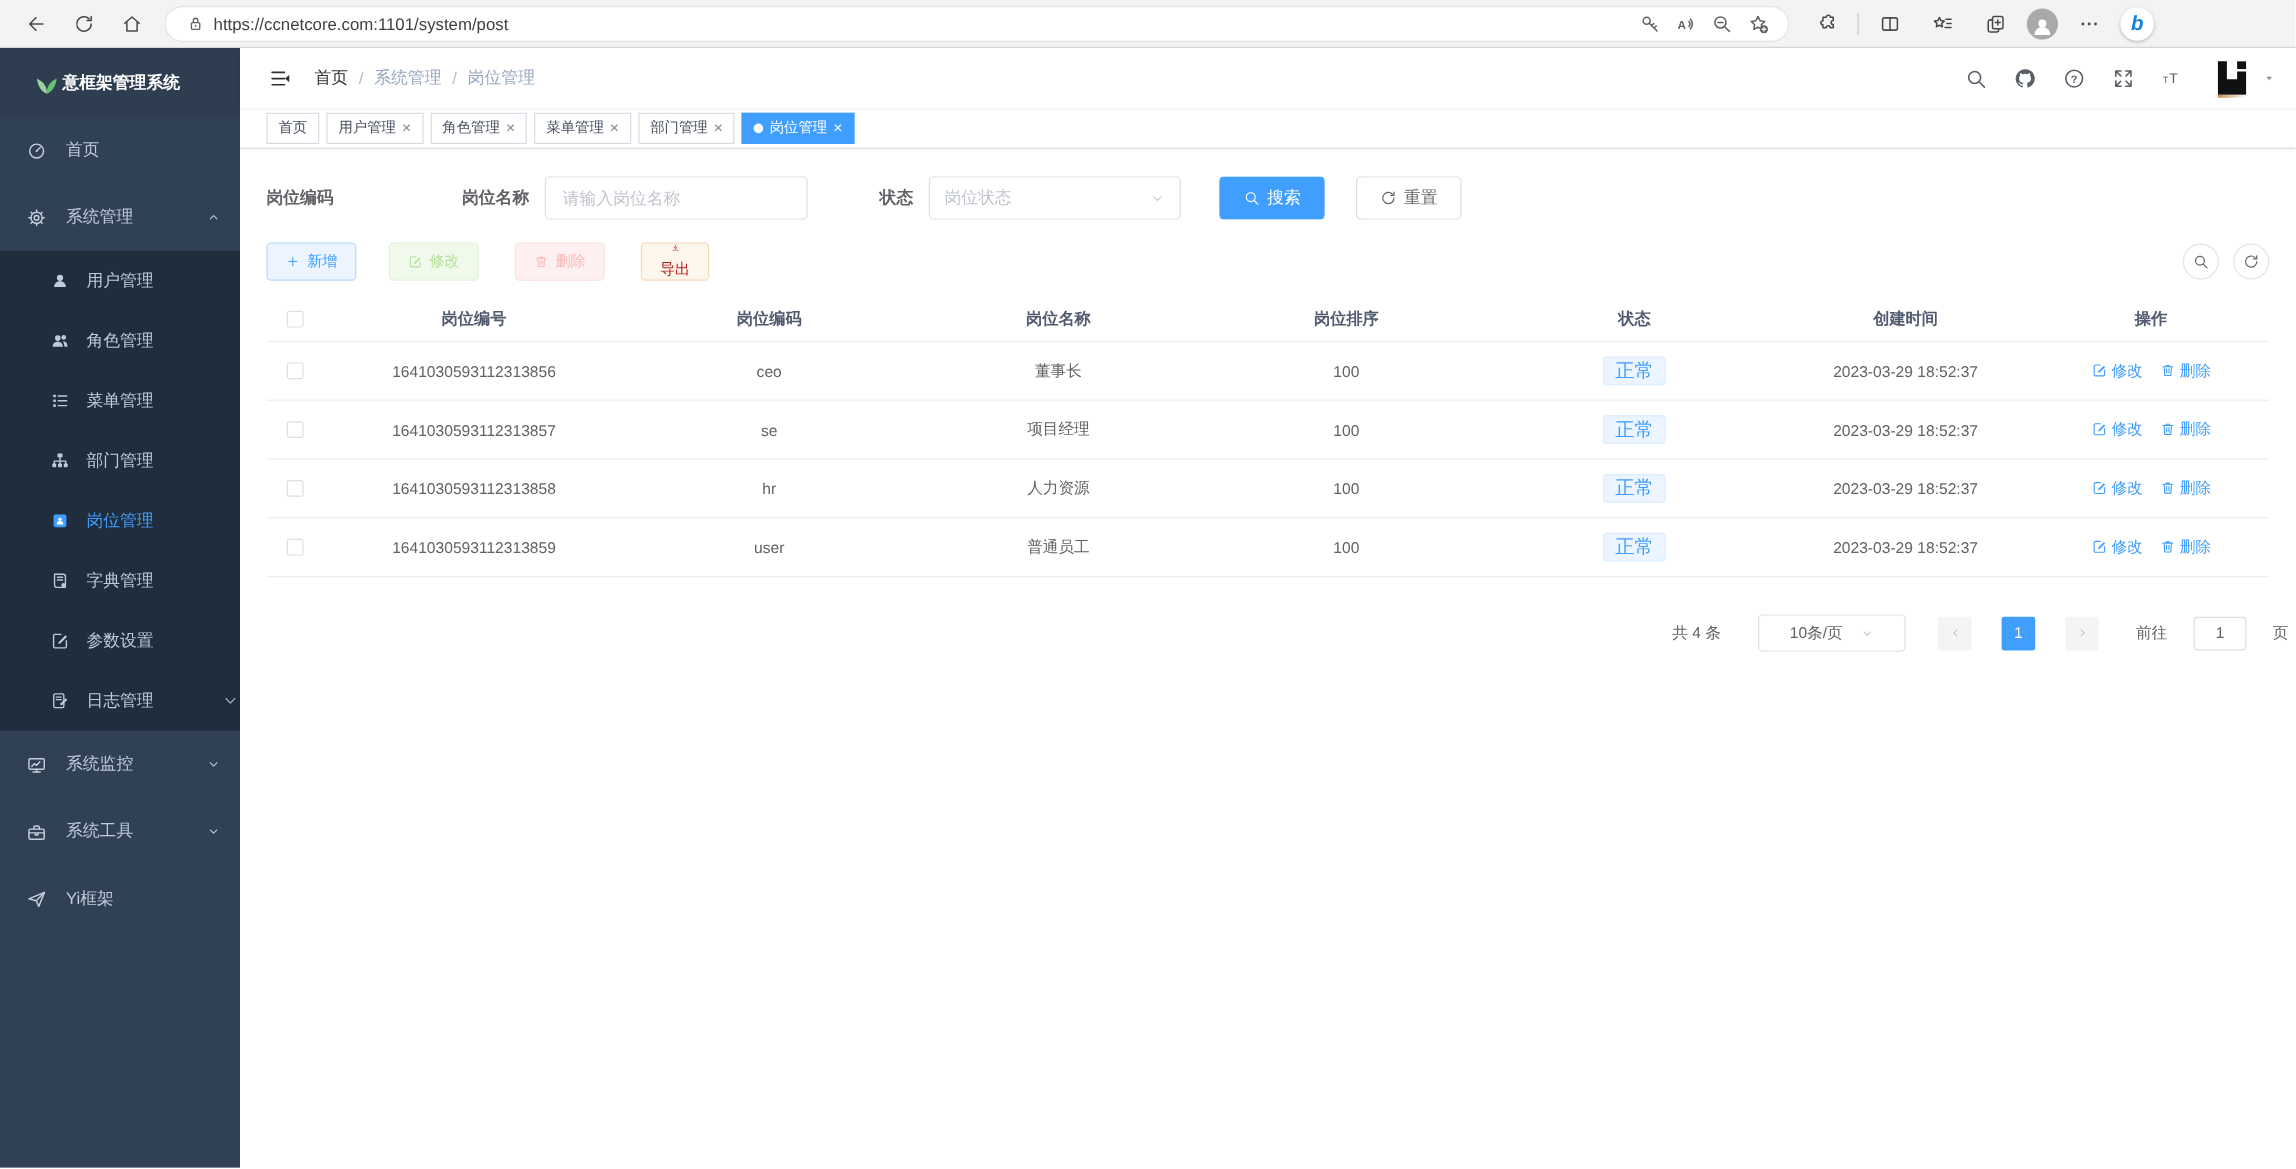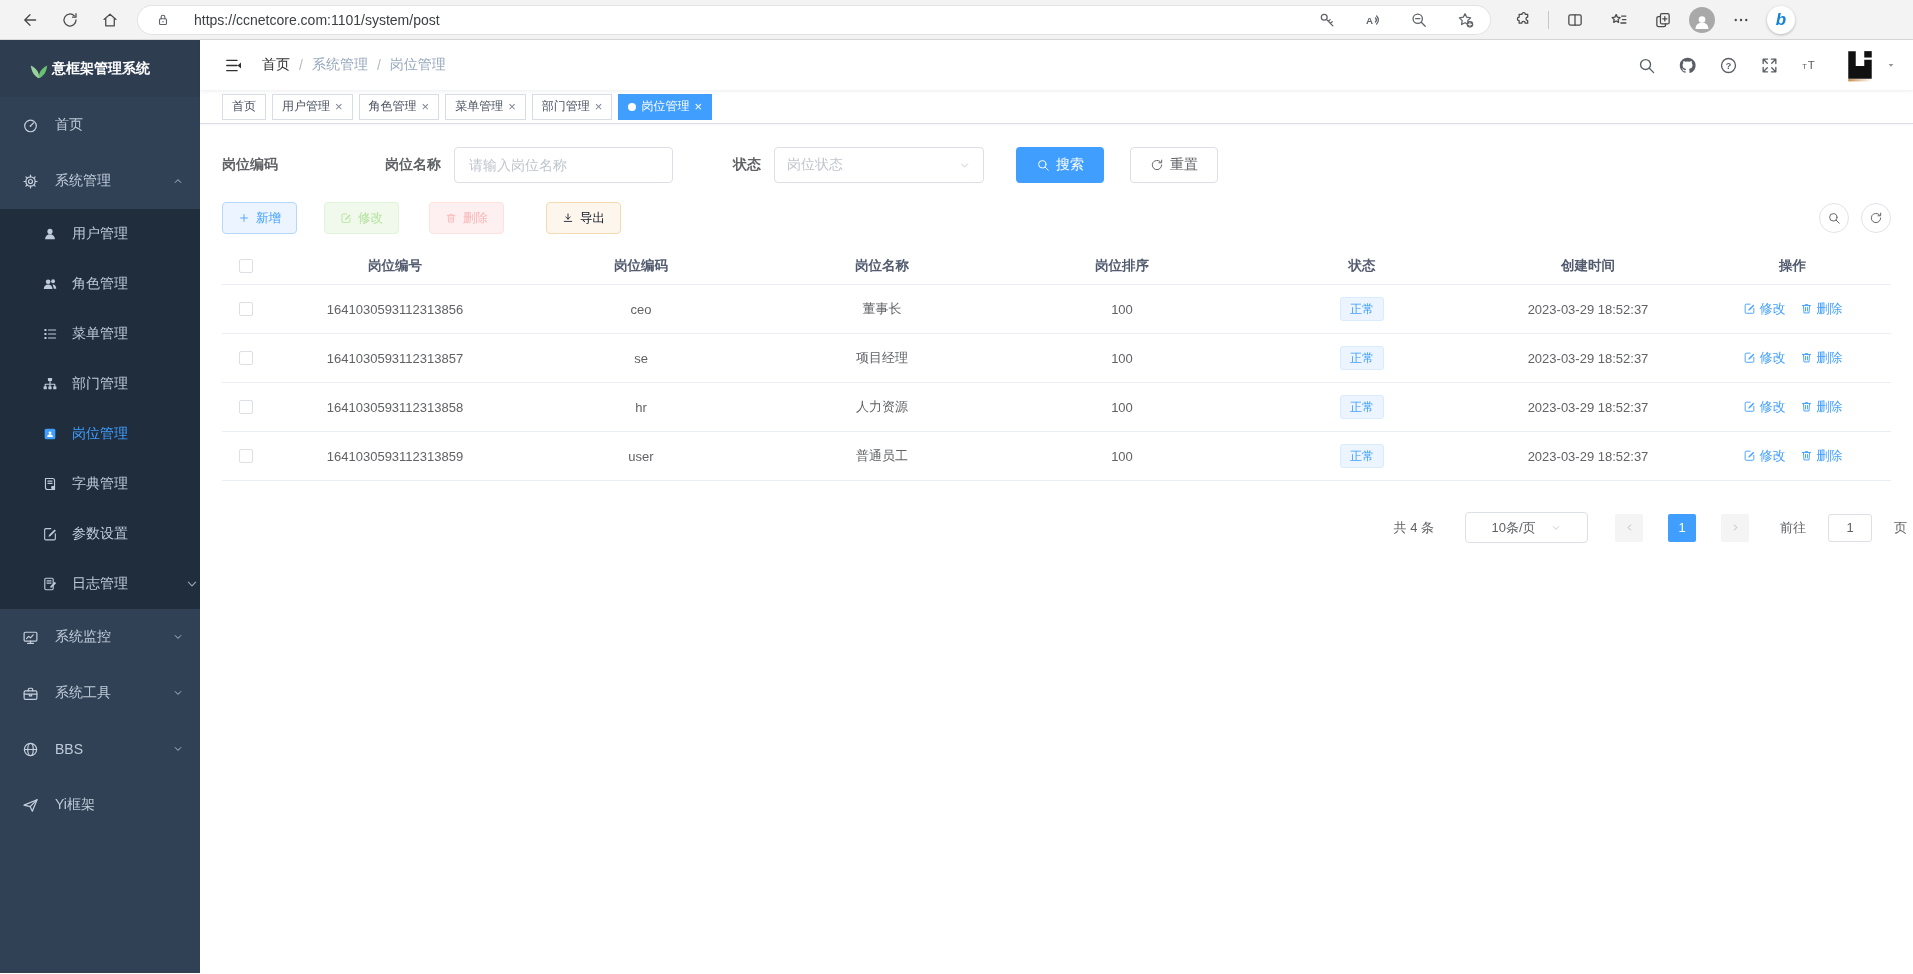--- a/index.html
+++ b/index.html
@@ -7,21 +7,21 @@
     font-family:"Liberation Sans","DejaVu Sans",sans-serif; background:#fff; }
   svg.ic { width:18px; height:18px; display:block; }
   .st { fill:none; stroke:currentColor; stroke-width:1.7; stroke-linecap:round; stroke-linejoin:round; }
   .fl { fill:currentColor; stroke:none; }
 
   
   .browser { height:40px; background:#f3f3f3; border-bottom:1px solid #d9d9d9;
     display:flex; align-items:center; padding:0 12px; gap:4px; }
   .b-btn { width:36px; height:32px; border-radius:6px; display:flex; align-items:center; justify-content:center; color:#4a4a4a; flex:0 0 auto; }
   .url-pill { flex:1 1 auto; height:28px; margin:0 6px; background:#fff; border-radius:14px;
-    display:flex; align-items:center; padding:0 10px; gap:16px; color:#5f6368;
+    display:flex; align-items:center; padding:0 10px; gap:0; color:#5f6368;
     box-shadow:0 0 0 1px #e3e3e3; max-width:1352px; }
   .url-text { font-size:14px; color:#3c4043; flex:1 1 auto; white-space:nowrap; overflow:hidden; }
   .pill-ic { width:30px; height:24px; display:flex; align-items:center; justify-content:center; color:#5f6368; flex:0 0 auto; }
   .chrome-right { display:flex; align-items:center; gap:8px; margin-left:4px; }
   .v-sep { width:1px; height:18px; background:#c7c7c7; }
   .avatar-gray { width:26px; height:26px; border-radius:50%; background:#a9a9a9; display:flex; align-items:center; justify-content:center; overflow:hidden; }
   .bing-badge { width:28px; height:28px; border-radius:50%; background:#fff; box-shadow:0 1px 3px rgba(0,0,0,.25);
     display:flex; align-items:center; justify-content:center; font-weight:bold; font-size:17px; font-style:italic;
     color:#1283d6; }
 
@@ -87,38 +87,38 @@
   .btn-primary { background:#409eff; color:#fff; margin-left:32px; }
   .btn-plain { background:#fff; border-color:#dcdfe6; color:#606266; margin-left:26px; }
 
   .toolbar { display:flex; align-items:center; margin-top:19px; gap:10px; }
   .sbtn { height:32px; border-radius:4px; border:1px solid; display:inline-flex; align-items:center;
     gap:6px; font-size:12.5px; padding:0 15px; cursor:pointer; }
   .sbtn .ic { width:12px; height:12px; }
   .sbtn-add   { color:#409eff; background:#ecf5ff; border-color:#b3d8ff; }
   .sbtn-edit  { color:#b3e19d; background:#f0f9eb; border-color:#e1f3d8; cursor:not-allowed; margin-left:17px; }
   .sbtn-del   { color:#fab6b6; background:#fef0f0; border-color:#fde2e2; cursor:not-allowed; margin-left:20px; }
-  .sbtn-exp   { color:#0f172a; background:#fdf6ec; border-color:#f5dab1; margin-left:32px; }
+  .sbtn-exp   { color:#b91c1c; background:#fdf6ec; border-color:#f5dab1; margin-left:20px;flex-direction:column; }
   .tool-right { margin-left:auto; display:flex; gap:12px; }
   .circ { width:30px; height:30px; border-radius:50%; border:1px solid #e0e3ea; display:flex;
     align-items:center; justify-content:center; color:#606266; cursor:pointer; }
   .circ .ic { width:14px; height:14px; }
 
   
   .tbl { margin-top:13px; font-size:13px; color:#606266; }
   .tr { display:flex; align-items:center; border-bottom:1px solid #ebeef5; }
   .th { height:38px; font-weight:bold; color:#515a6e; font-size:13.5px; }
   .td-row { height:49px; }
   .c-cb { width:48px; display:flex; justify-content:center; }
   .cb { width:14px; height:14px; border:1px solid #dcdfe6; border-radius:2px; background:#fff; cursor:pointer; }
   .c1 { width:250px; } .c2 { width:242px; } .c3 { width:240px; } .c4 { width:240px; }
   .c5 { width:240px; } .c6 { width:212px; } .c7 { width:197px; }
   .cell { text-align:center; }
   .el-tag { display:inline-flex; align-items:center; height:24px; padding:0 9px; border-radius:3px;
-    background:#ecf5ff; border:1px solid #d9ecff; color:#409eff; font-size:12px; }
+    background:#ecf5ff; border:1px solid #d9ecff; color:#409eff; font-size:16px; }
   .ops { display:inline-flex; gap:14px; justify-content:center; }
   .op-link { color:#409eff; display:inline-flex; align-items:center; gap:4px; cursor:pointer; font-size:13px; }
   .op-link .ic { width:13px; height:13px; }
 
   
   .pager { display:flex; align-items:center; justify-content:flex-end; margin-top:31px;
     margin-right:-16px; font-size:13px; color:#606266; gap:13px; }
   .pg-total { margin-right:18px; }
   .pg-size { width:123px; height:31px; border:1px solid #dcdfe6; border-radius:4px; display:flex;
     align-items:center; justify-content:center; gap:14px; color:#606266; cursor:pointer; }
@@ -494,31 +494,20 @@
           <svg class="ic">
             <use href="#i-chevdn"></use>
           </svg>
         </span>
     </div>
     <div class="m-item">
       <svg class="ic">
           <use href="#i-toolbox"></use>
         </svg>
       <span>系统工具</span>
-      <span class="m-caret">
-          <svg class="ic">
-            <use href="#i-chevdn"></use>
-          </svg>
-        </span>
-    </div>
-    <div class="m-item">
-      <svg class="ic">
-          <use href="#i-globe"></use>
-        </svg>
-      <span>BBS</span>
       <span class="m-caret">
           <svg class="ic">
             <use href="#i-chevdn"></use>
           </svg>
         </span>
     </div>
     <div class="m-item">
       <svg class="ic">
           <use href="#i-plane"></use>
         </svg>

